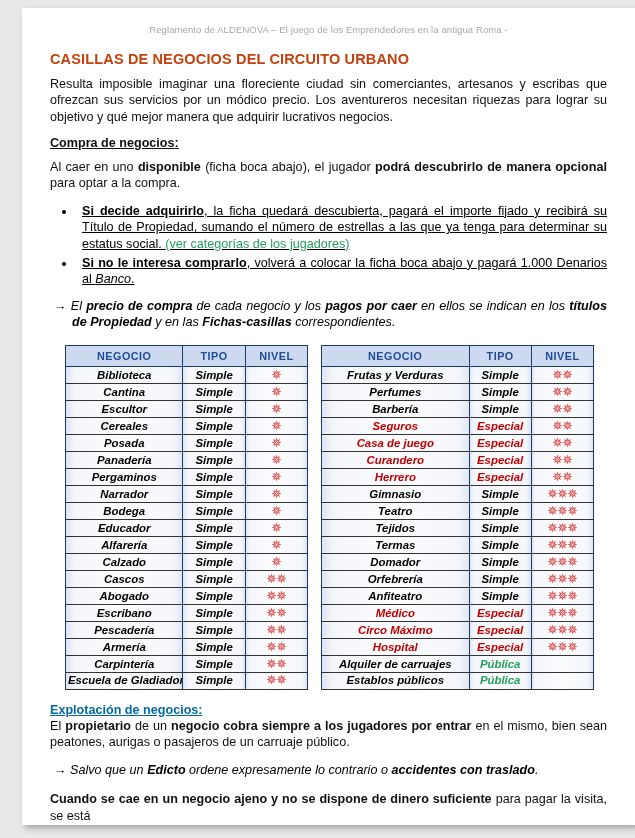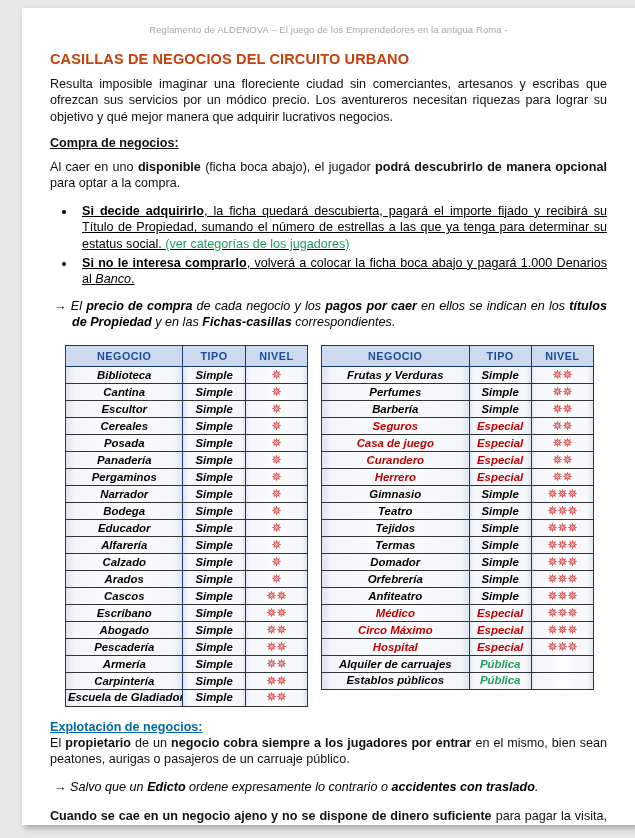--- a/index.html
+++ b/index.html
@@ -336,69 +336,57 @@
               <td class="c-nivel"><span class="stars">
                   <span class="star">
                     <svg width="9" height="9" viewBox="0 0 10 10">
                       <polygon points="5.00,0.60 5.73,3.24 8.11,1.89 6.76,4.27 9.40,5.00 6.76,5.73 8.11,8.11 5.73,6.76 5.00,9.40 4.27,6.76 1.89,8.11 3.24,5.73 0.60,5.00 3.24,4.27 1.89,1.89 4.27,3.24" fill="none" stroke="#d94b4b" stroke-width="1.1"></polygon>
                       <circle cx="5" cy="5" r="1.1" fill="none" stroke="#d94b4b" stroke-width="0.9"></circle>
                     </svg>
                   </span>
                 </span></td>
             </tr>
             <tr>
-              <td class="c-name">Arados</td>
-              <td class="c-tipo">Simple</td>
-              <td class="c-nivel"><span class="stars">
-                  <span class="star">
-                    <svg width="9" height="9" viewBox="0 0 10 10">
-                      <polygon points="5.00,0.60 5.73,3.24 8.11,1.89 6.76,4.27 9.40,5.00 6.76,5.73 8.11,8.11 5.73,6.76 5.00,9.40 4.27,6.76 1.89,8.11 3.24,5.73 0.60,5.00 3.24,4.27 1.89,1.89 4.27,3.24" fill="none" stroke="#d94b4b" stroke-width="1.1"></polygon>
-                      <circle cx="5" cy="5" r="1.1" fill="none" stroke="#d94b4b" stroke-width="0.9"></circle>
-                    </svg>
-                  </span>
-                </span></td>
-            </tr>
-            <tr>
               <td class="c-name">Cascos</td>
               <td class="c-tipo">Simple</td>
               <td class="c-nivel"><span class="stars">
                   <span class="star">
                     <svg width="9" height="9" viewBox="0 0 10 10">
                       <polygon points="5.00,0.60 5.73,3.24 8.11,1.89 6.76,4.27 9.40,5.00 6.76,5.73 8.11,8.11 5.73,6.76 5.00,9.40 4.27,6.76 1.89,8.11 3.24,5.73 0.60,5.00 3.24,4.27 1.89,1.89 4.27,3.24" fill="none" stroke="#d94b4b" stroke-width="1.1"></polygon>
                       <circle cx="5" cy="5" r="1.1" fill="none" stroke="#d94b4b" stroke-width="0.9"></circle>
                     </svg>
                   </span>
                   <span class="star">
                     <svg width="9" height="9" viewBox="0 0 10 10">
                       <polygon points="5.00,0.60 5.73,3.24 8.11,1.89 6.76,4.27 9.40,5.00 6.76,5.73 8.11,8.11 5.73,6.76 5.00,9.40 4.27,6.76 1.89,8.11 3.24,5.73 0.60,5.00 3.24,4.27 1.89,1.89 4.27,3.24" fill="none" stroke="#d94b4b" stroke-width="1.1"></polygon>
                       <circle cx="5" cy="5" r="1.1" fill="none" stroke="#d94b4b" stroke-width="0.9"></circle>
                     </svg>
                   </span>
                 </span></td>
             </tr>
             <tr>
+              <td class="c-name">Abogado</td>
+              <td class="c-tipo">Simple</td>
+              <td class="c-nivel"><span class="stars">
+                  <span class="star">
+                    <svg width="9" height="9" viewBox="0 0 10 10">
+                      <polygon points="5.00,0.60 5.73,3.24 8.11,1.89 6.76,4.27 9.40,5.00 6.76,5.73 8.11,8.11 5.73,6.76 5.00,9.40 4.27,6.76 1.89,8.11 3.24,5.73 0.60,5.00 3.24,4.27 1.89,1.89 4.27,3.24" fill="none" stroke="#d94b4b" stroke-width="1.1"></polygon>
+                      <circle cx="5" cy="5" r="1.1" fill="none" stroke="#d94b4b" stroke-width="0.9"></circle>
+                    </svg>
+                  </span>
+                  <span class="star">
+                    <svg width="9" height="9" viewBox="0 0 10 10">
+                      <polygon points="5.00,0.60 5.73,3.24 8.11,1.89 6.76,4.27 9.40,5.00 6.76,5.73 8.11,8.11 5.73,6.76 5.00,9.40 4.27,6.76 1.89,8.11 3.24,5.73 0.60,5.00 3.24,4.27 1.89,1.89 4.27,3.24" fill="none" stroke="#d94b4b" stroke-width="1.1"></polygon>
+                      <circle cx="5" cy="5" r="1.1" fill="none" stroke="#d94b4b" stroke-width="0.9"></circle>
+                    </svg>
+                  </span>
+                </span></td>
+            </tr>
+            <tr>
               <td class="c-name">Escribano</td>
-              <td class="c-tipo">Simple</td>
-              <td class="c-nivel"><span class="stars">
-                  <span class="star">
-                    <svg width="9" height="9" viewBox="0 0 10 10">
-                      <polygon points="5.00,0.60 5.73,3.24 8.11,1.89 6.76,4.27 9.40,5.00 6.76,5.73 8.11,8.11 5.73,6.76 5.00,9.40 4.27,6.76 1.89,8.11 3.24,5.73 0.60,5.00 3.24,4.27 1.89,1.89 4.27,3.24" fill="none" stroke="#d94b4b" stroke-width="1.1"></polygon>
-                      <circle cx="5" cy="5" r="1.1" fill="none" stroke="#d94b4b" stroke-width="0.9"></circle>
-                    </svg>
-                  </span>
-                  <span class="star">
-                    <svg width="9" height="9" viewBox="0 0 10 10">
-                      <polygon points="5.00,0.60 5.73,3.24 8.11,1.89 6.76,4.27 9.40,5.00 6.76,5.73 8.11,8.11 5.73,6.76 5.00,9.40 4.27,6.76 1.89,8.11 3.24,5.73 0.60,5.00 3.24,4.27 1.89,1.89 4.27,3.24" fill="none" stroke="#d94b4b" stroke-width="1.1"></polygon>
-                      <circle cx="5" cy="5" r="1.1" fill="none" stroke="#d94b4b" stroke-width="0.9"></circle>
-                    </svg>
-                  </span>
-                </span></td>
-            </tr>
-            <tr>
-              <td class="c-name">Abogado</td>
               <td class="c-tipo">Simple</td>
               <td class="c-nivel"><span class="stars">
                   <span class="star">
                     <svg width="9" height="9" viewBox="0 0 10 10">
                       <polygon points="5.00,0.60 5.73,3.24 8.11,1.89 6.76,4.27 9.40,5.00 6.76,5.73 8.11,8.11 5.73,6.76 5.00,9.40 4.27,6.76 1.89,8.11 3.24,5.73 0.60,5.00 3.24,4.27 1.89,1.89 4.27,3.24" fill="none" stroke="#d94b4b" stroke-width="1.1"></polygon>
                       <circle cx="5" cy="5" r="1.1" fill="none" stroke="#d94b4b" stroke-width="0.9"></circle>
                     </svg>
                   </span>
                   <span class="star">
                     <svg width="9" height="9" viewBox="0 0 10 10">

